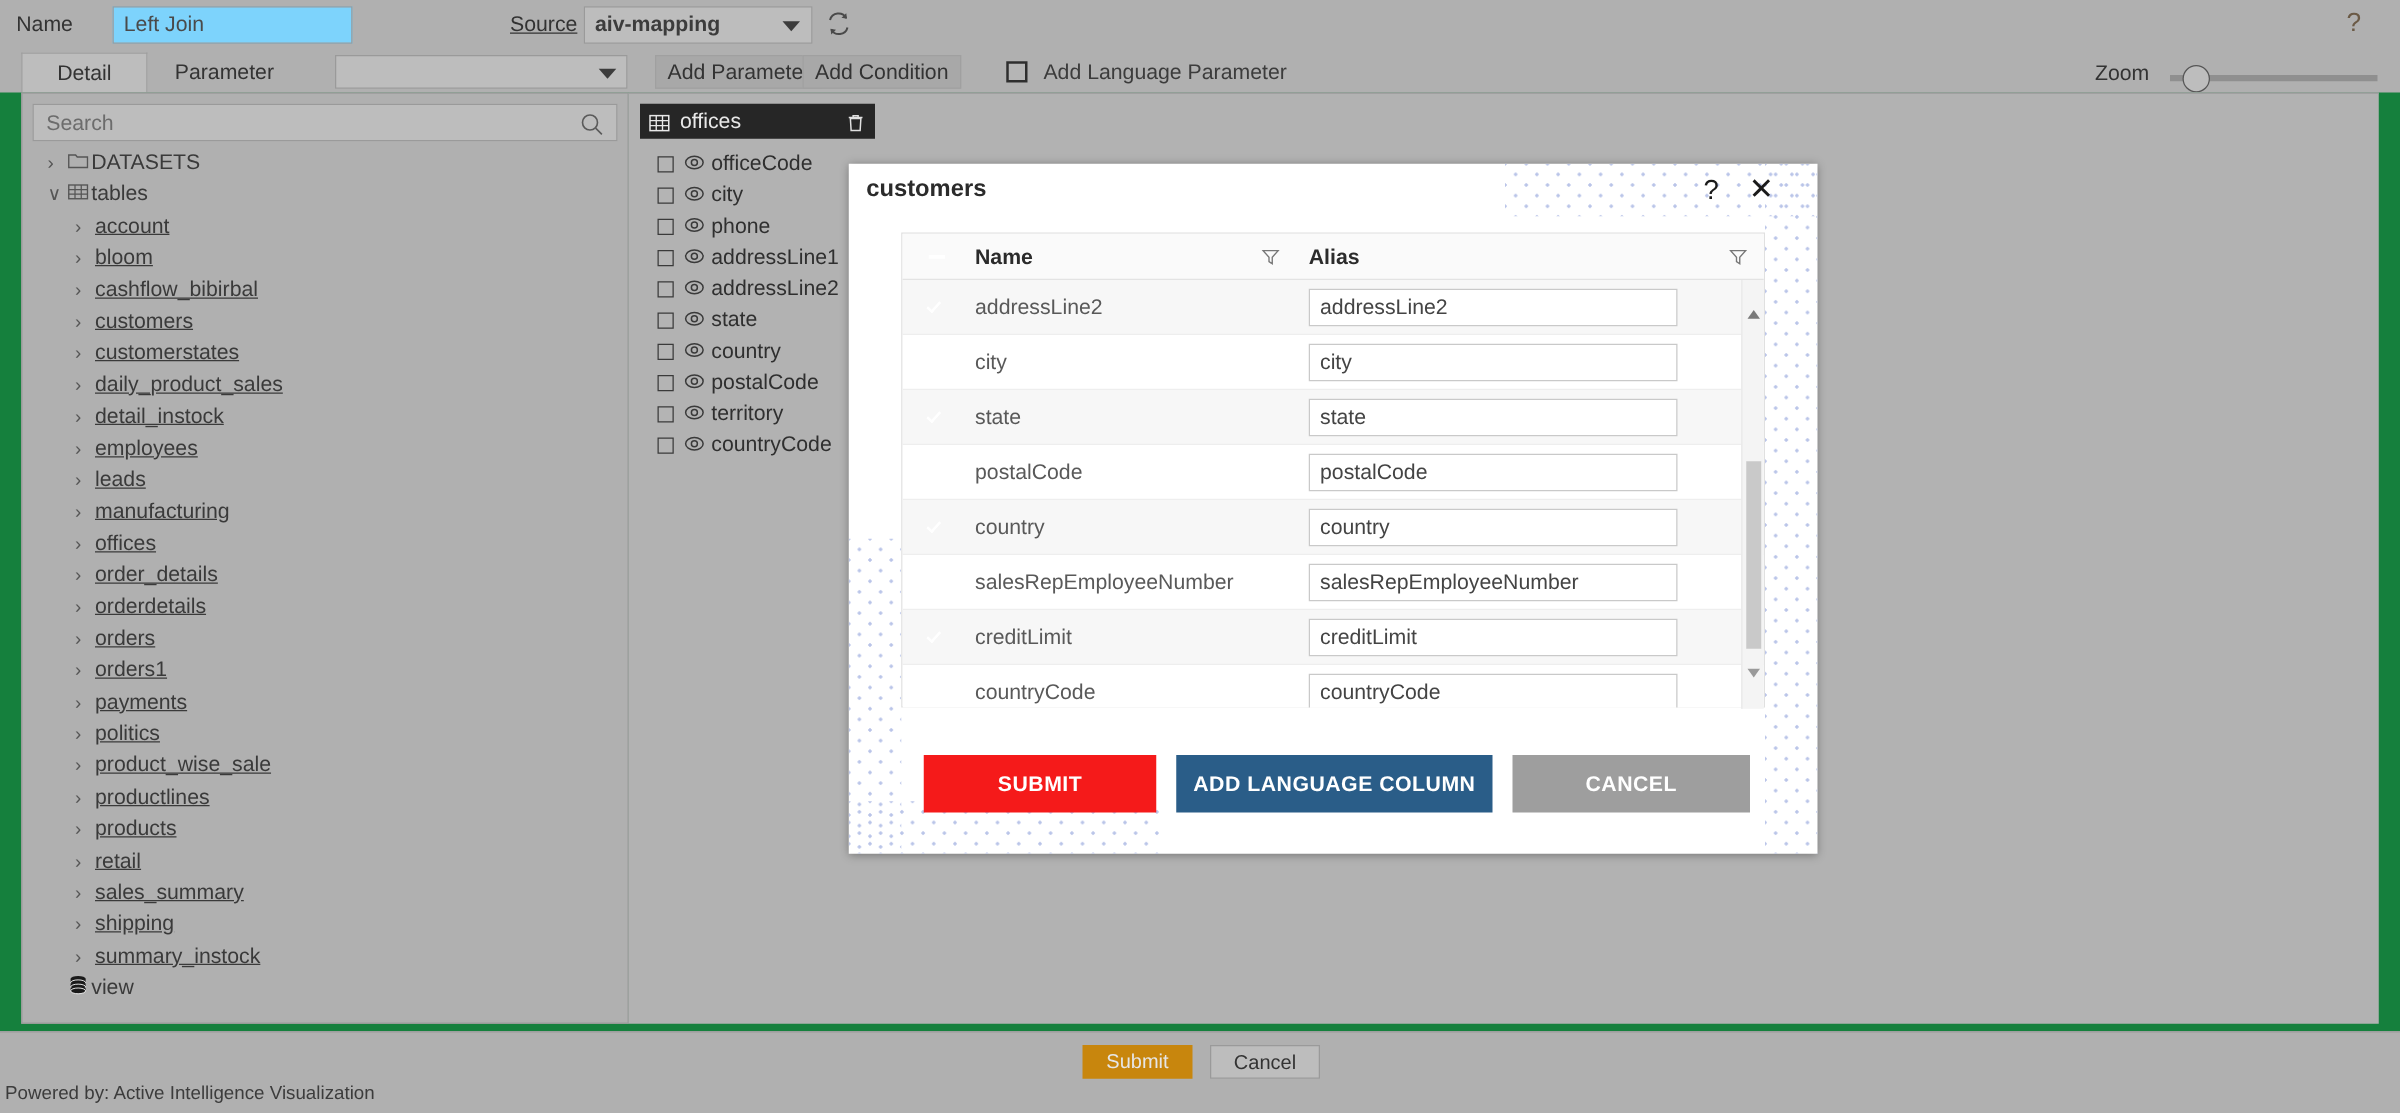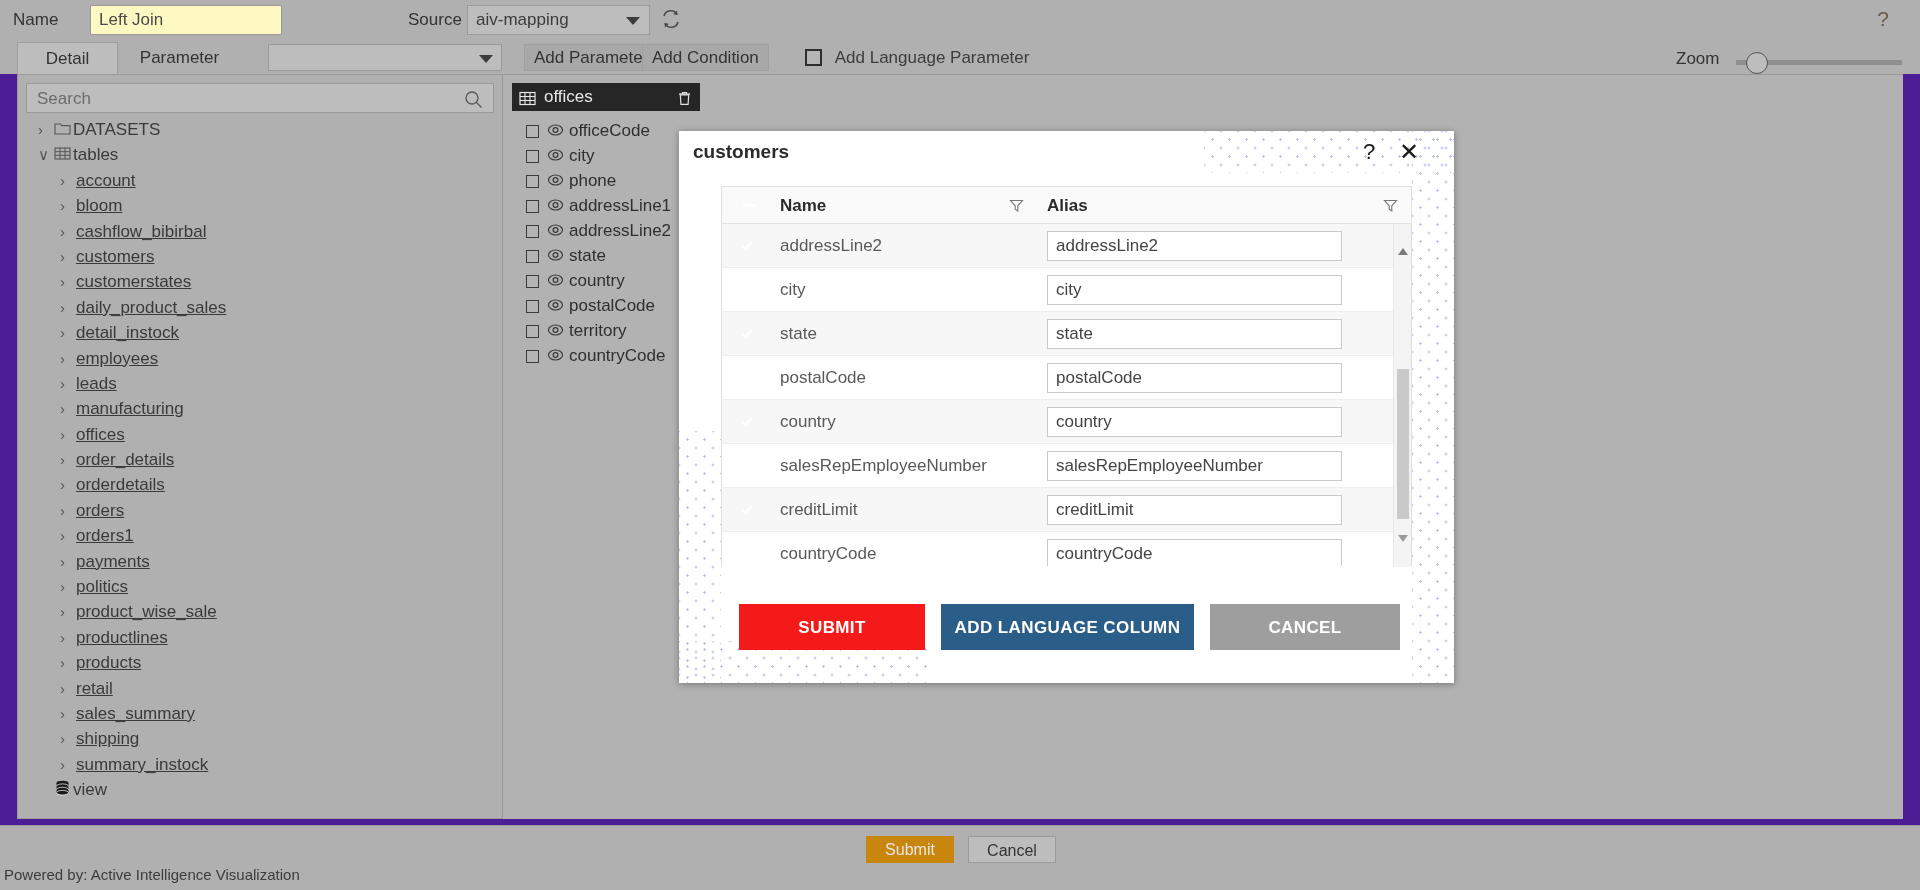--- a/index.html
+++ b/index.html
@@ -17,28 +17,28 @@
 
   
   #topbar {
     position: absolute; left: 0; top: 0; width: 1920px; height: 42px;
     background: #b0b0b0;
   }
   .lbl { color: #333; font-size: 17px; }
   #name-label { position: absolute; left: 13px; top: 10px; }
   #name-input {
     position: absolute; left: 90px; top: 5px; width: 192px; height: 30px;
-    background: #fef9c3; border: 1px solid #9a9a9a; color: #4a4a4a;
+    background: #7dd3fc; border: 1px solid #9a9a9a; color: #4a4a4a;
     padding: 0 8px; font-size: 17px; font-family: "Liberation Sans", sans-serif;
   }
-  #source-label { position: absolute; left: 408px; top: 10px; }
+  #source-label { position: absolute; left: 408px; top: 10px; text-decoration: underline; }
   #source-select {
     position: absolute; left: 467px; top: 5px; width: 183px; height: 30px;
     background: #bdbdbd; border: 1px solid #9a9a9a; color: #3c3c3c;
-    padding: 0 8px; font-size: 17px; display: flex; align-items: center;
+    padding: 0 8px; font-size: 17px; display: flex; align-items: center; font-weight: bold;
   }
   #source-select .caret { position: absolute; right: 9px; top: 11px; }
   .caret {
     width: 0; height: 0; border-left: 7px solid transparent;
     border-right: 7px solid transparent; border-top: 8px solid #3c3c3c;
   }
   #refresh-icon { position: absolute; left: 660px; top: 8px; width: 22px; height: 22px; }
   #help-icon-top {
     position: absolute; left: 1872px; top: 7px; width: 22px; height: 24px;
     color: #6b5a46; font-size: 21px; text-align: center; line-height: 24px;
@@ -79,21 +79,21 @@
   #zoom-label { position: absolute; left: 1676px; top: 7px; font-size: 17px; }
   #zoom-slider { position: absolute; left: 1736px; top: 18px; width: 166px; height: 5px; background: #8f8f8f; }
   #zoom-knob {
     position: absolute; left: 1746px; top: 10px; width: 22px; height: 22px;
     border-radius: 50%; background: #bdbdbd; border: 1px solid #555;
   }
 
   
   #body-area {
     position: absolute; left: 0; top: 74px; width: 1920px; height: 751px;
-    background: #4c1d95;
+    background: #15803d;
   }
   #left-panel {
     position: absolute; left: 17px; top: 0; width: 486px; height: 745px;
     background: #b0b0b0; border: 1px solid #9a9a9a;
   }
   #search-box {
     position: absolute; left: 8px; top: 8px; width: 468px; height: 30px;
     background: #bdbdbd; border: 1px solid #9a9a9a;
   }
   #search-input-text {

